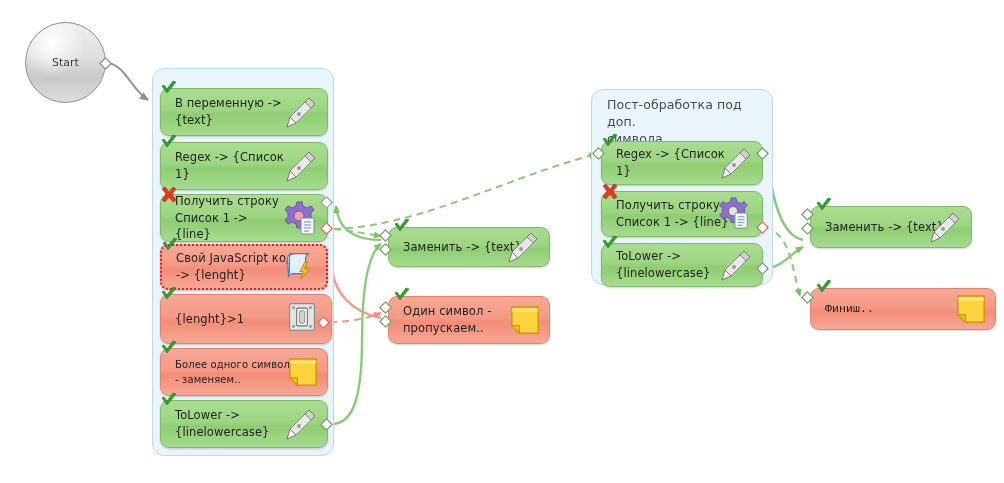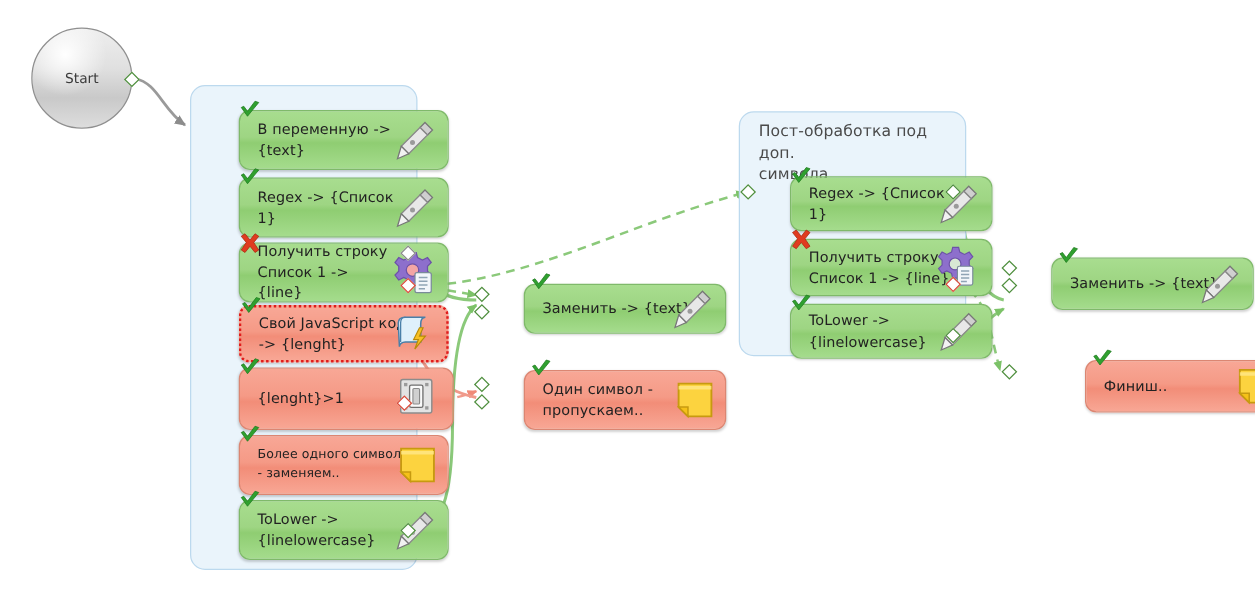--- a/index.html
+++ b/index.html
@@ -27,21 +27,20 @@
   }
 
   
   .node{
     position:absolute;
     box-sizing:border-box;
     border-radius:9px;
     border:1px solid rgba(120,150,110,.45);
     box-shadow:0 1px 2px rgba(0,0,0,.18);
     overflow:visible;
-    margin-left:31px;
   }
   .node.green{
     background:linear-gradient(to bottom,#a8dd8f 0%,#9ed583 45%,#8fcd72 55%,#a5dc8d 100%);
     border-color:#7fb96a;
   }
   .node.red{
     background:linear-gradient(to bottom,#f8a796 0%,#f59a86 45%,#f28d78 55%,#f8a795 100%);
     border-color:#db8672;
   }
   .node.selected{
@@ -421,21 +420,21 @@
         <path d="M27,4 L33,10 L29,14 L23,8 z" fill="#cfcfcf" stroke="#777" stroke-width="1"></path>
         <path d="M23,8 L29,14 L14,29 L8,23 z" fill="#e8e8e8" stroke="#888" stroke-width="1"></path>
         <path d="M8,23 L14,29 L5,33 z" fill="#f2f2f2" stroke="#777" stroke-width="1"></path>
         <circle cx="17" cy="20" r="2" fill="#9a9a9a"></circle>
       </svg>
     </span>
   </div>
   <div class="port" style="left:803px;top:210px;"></div>
   <div class="port" style="left:803px;top:224px;"></div>
 
-  <div class="node red" style="left:837px;top:288px;width:162px;height:42px;">
+  <div class="node red" style="left:810px;top:288px;width:186px;height:42px;font-family:Liberation Mono, monospace;">
     <span class="badge" style="left:4px;top:-10px;">
       <svg viewBox="0 0 18 18" width="18" height="18">
           <path d="M2,6 L7,13 L16,2 L13,1 L7,9 L4,5 z" fill="#2fa02f" stroke="#1d7a1d" stroke-width=".6"></path>
         </svg>
     </span>
     <span class="label wide">Финиш..</span>
     <span class="icon small">
       <svg viewBox="0 0 32 32" width="30" height="30">
         <path d="M2,2 L30,2 L30,30 L10,30 L2,22 z" fill="#fcd33f" stroke="#c79a10" stroke-width="1.6"></path>
         <path d="M2,4 L30,4 L30,7 L2,7 z" fill="#ffe98a" opacity=".8"></path>

